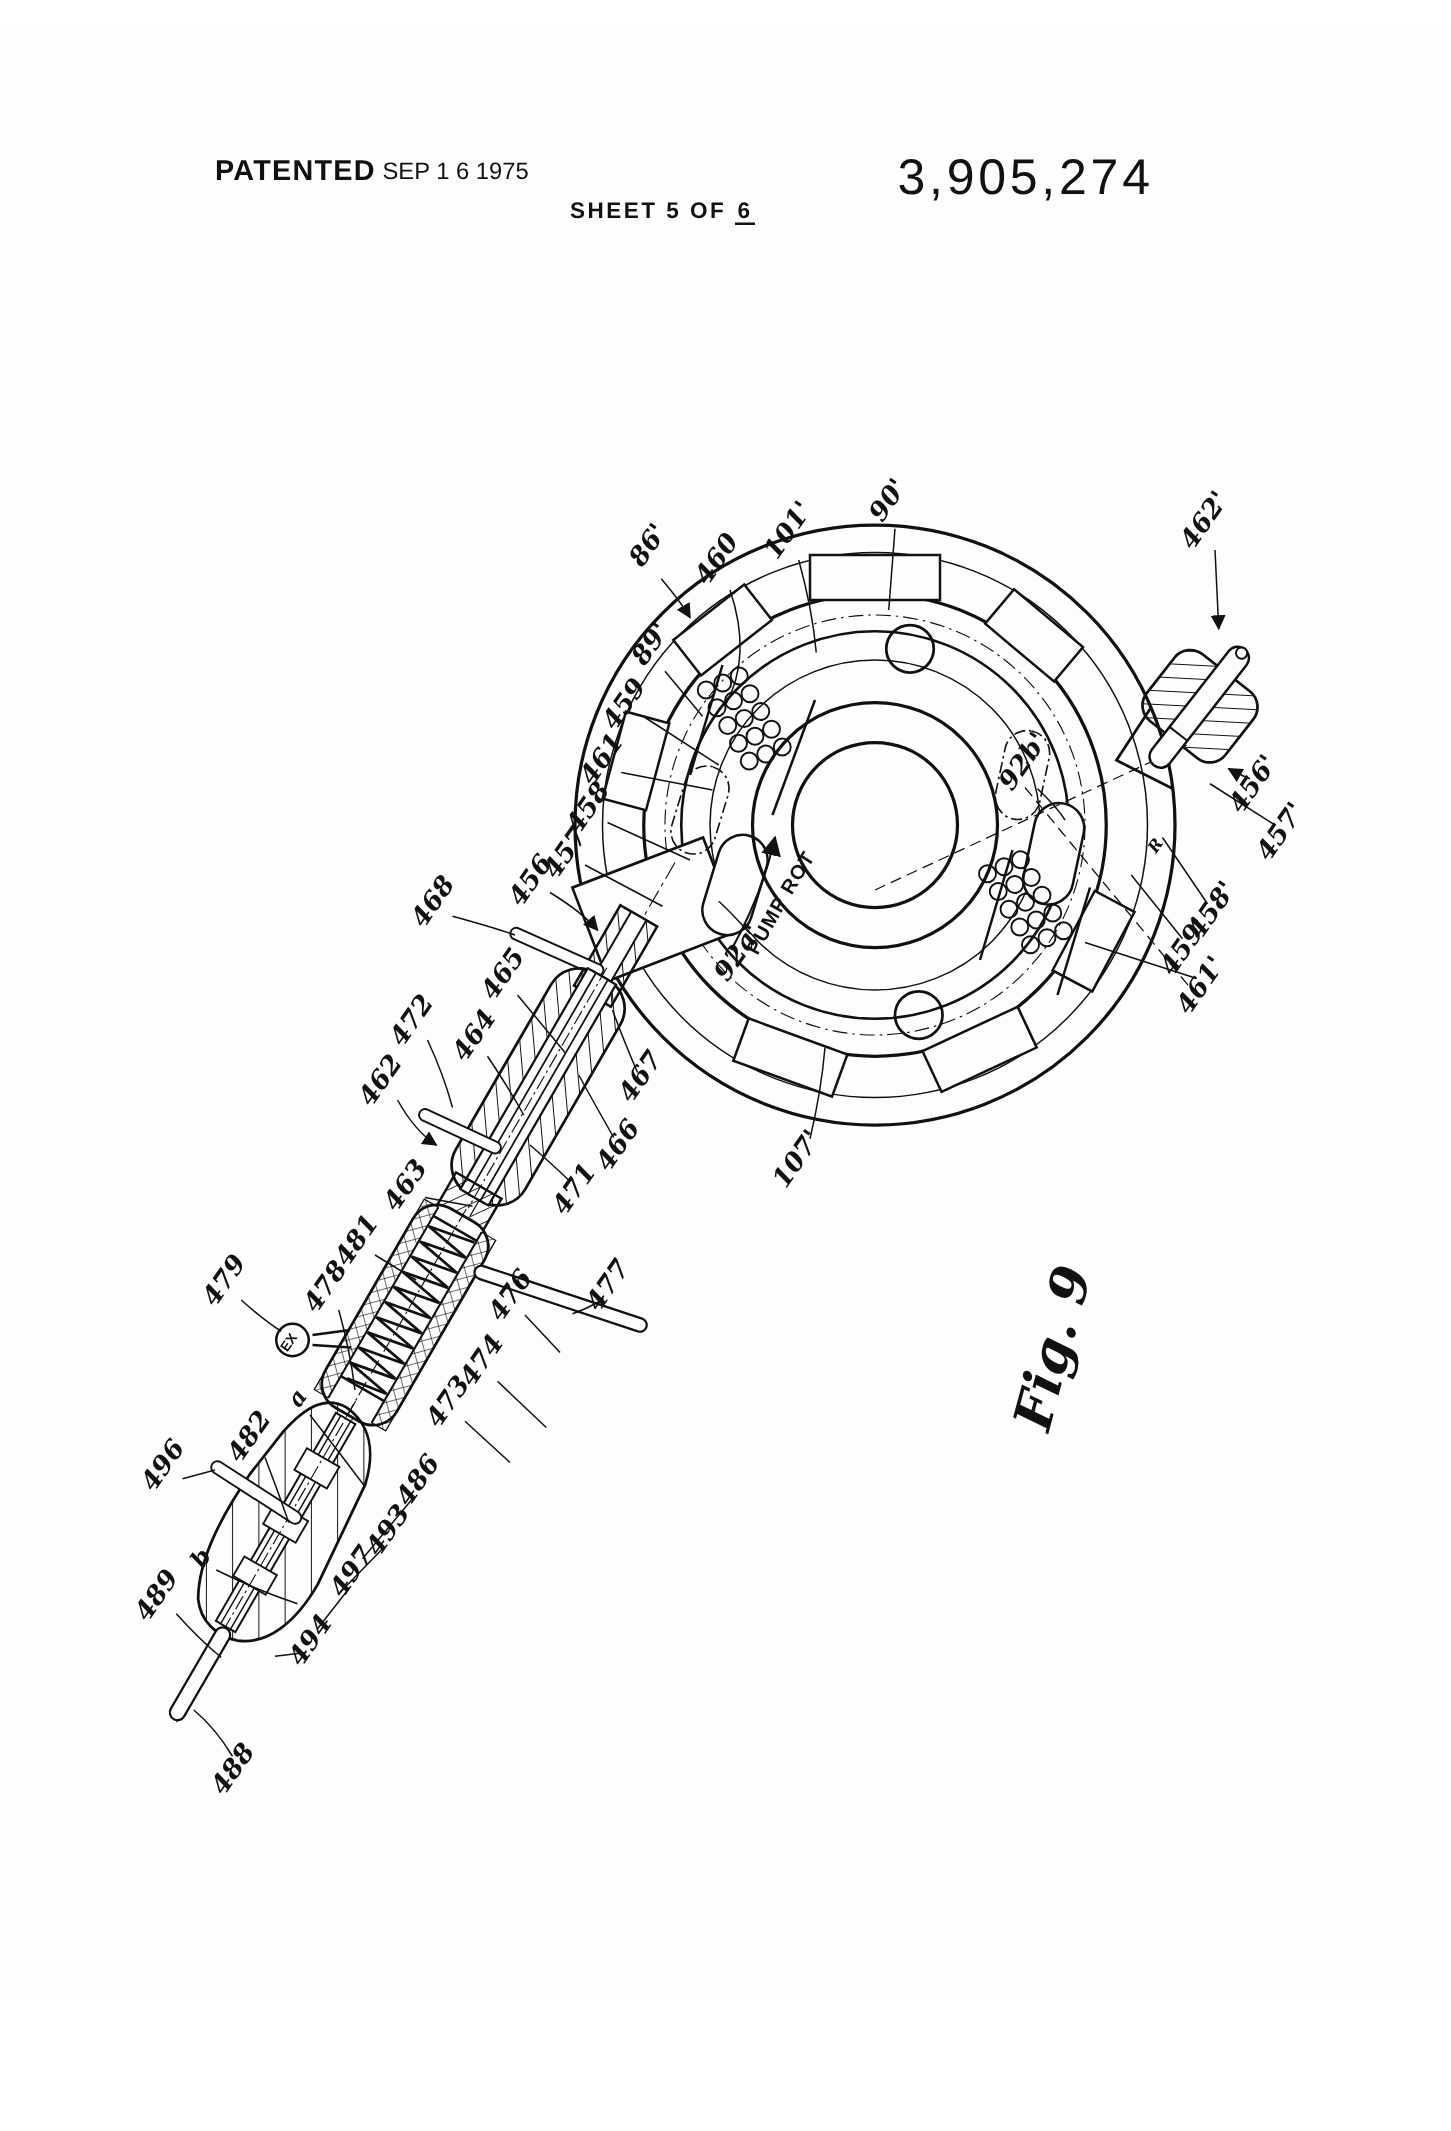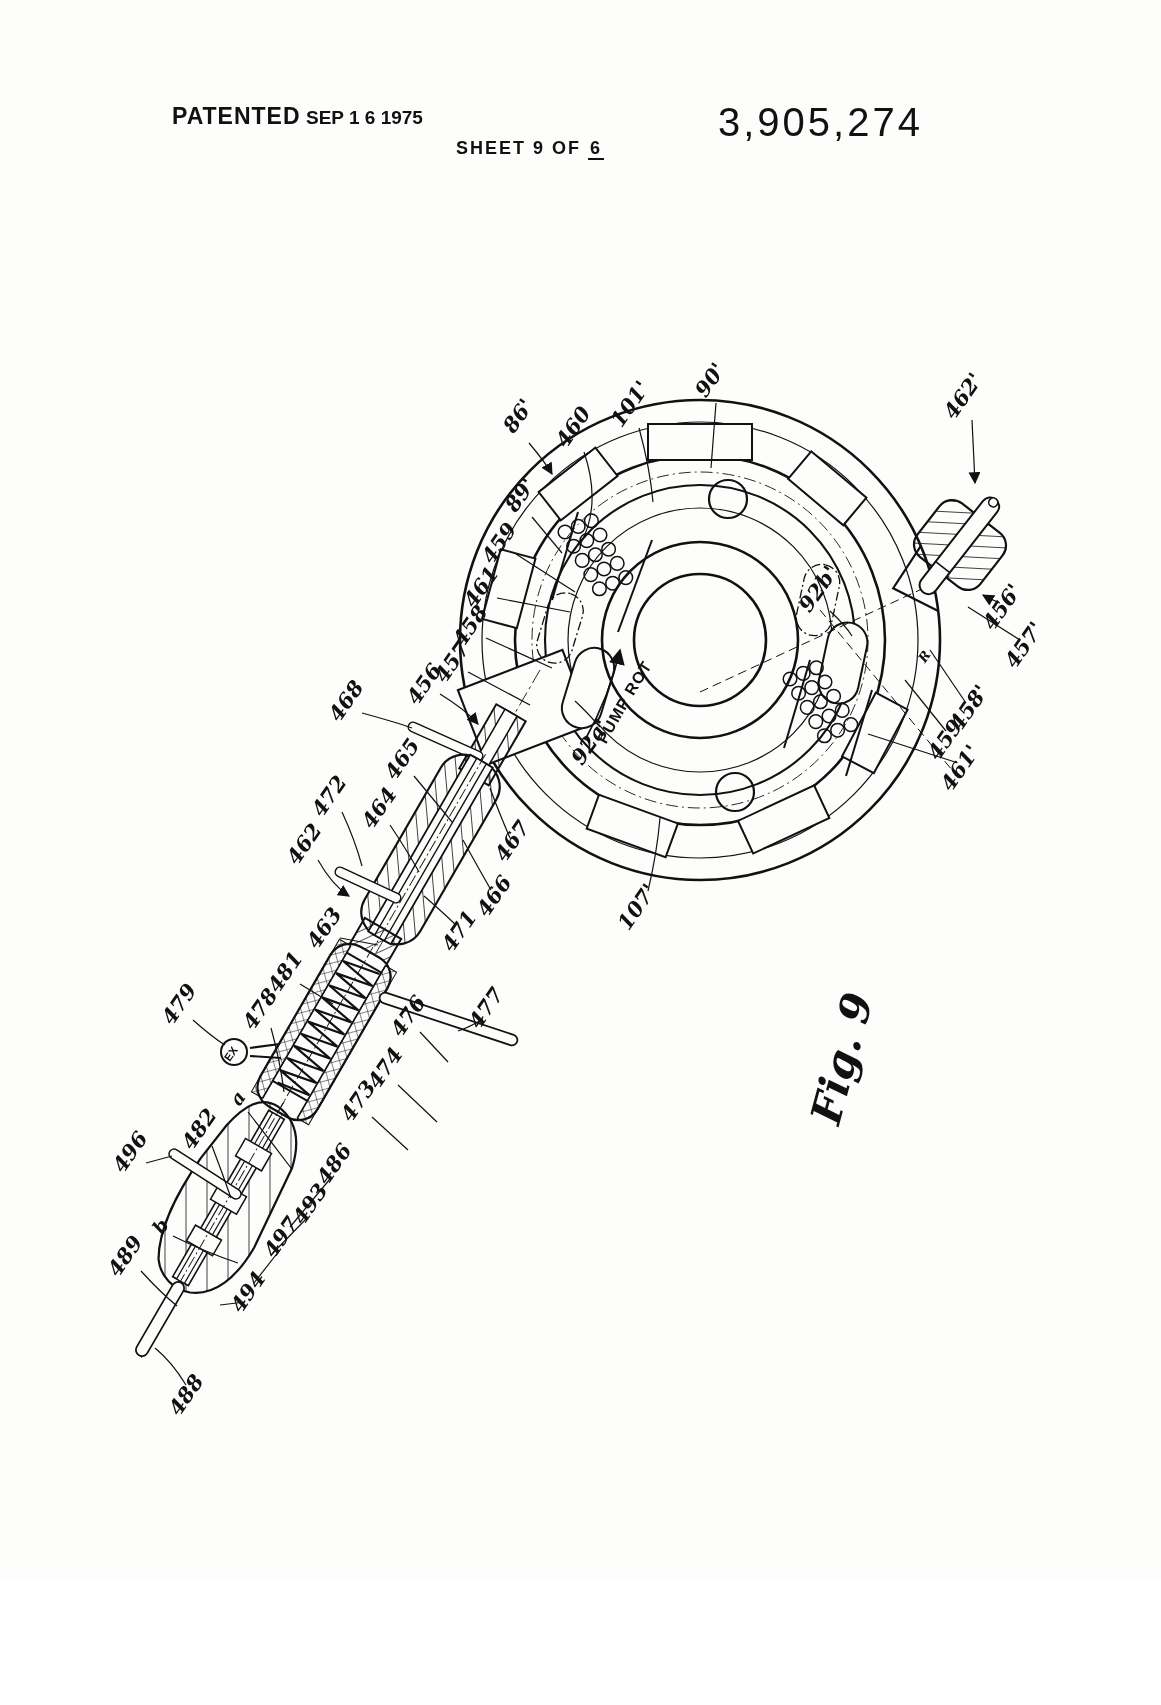--- a/index.html
+++ b/index.html
@@ -1,20 +1,20 @@
 <!DOCTYPE html>
 <html><head>
 <meta charset="utf-8">
 <style>
   html,body{margin:0;padding:0;background:#fff;}
   #page{position:relative;width:1161px;height:1580px;background:#fdfdfc;overflow:hidden;
-        font-family:"Liberation Sans",sans-serif;color:#1a1a1a;}
+        font-family:"Liberation Sans",sans-serif;color:#1a1a1a;margin-top:20px;}
   .hdr{position:absolute;white-space:nowrap;color:#111;}
   #patented{left:172px;top:103px;font-size:23px;font-weight:700;letter-spacing:1px;}
-  #patdate{left:306px;top:107px;font-size:19px;font-weight:700;letter-spacing:0px;}
+  #patdate{left:306px;top:107px;font-size:19px;font-weight:400;letter-spacing:0px;}
   #patnum{left:718px;top:100px;font-size:40px;font-weight:500;letter-spacing:3px;font-family:"Liberation Sans",sans-serif;}
   #sheet{left:456px;top:138px;font-size:18px;font-weight:700;letter-spacing:2px;}
   #sheet .u{border-bottom:2px solid #111;padding:0 2px;}
   svg{position:absolute;left:0;top:0;}
   .ref{font-family:"DejaVu Serif",serif;font-style:italic;font-weight:700;font-size:21px;fill:#111;text-anchor:middle;}
   .reflet{font-family:"DejaVu Serif",serif;font-style:italic;font-weight:700;font-size:19px;fill:#111;text-anchor:middle;}
   .small{font-size:13px;}
   .ex{font-family:"Liberation Sans",sans-serif;font-weight:700;font-size:11px;fill:#111;text-anchor:middle;}
   .fig{font-family:"DejaVu Serif",serif;font-style:italic;font-weight:700;font-size:42px;fill:#111;text-anchor:middle;}
   .prot{font-family:"Liberation Sans",sans-serif;font-weight:700;font-size:16px;fill:#111;letter-spacing:1px;}
@@ -23,21 +23,21 @@
 </style>
 </head>
 <body>
 
 <div id="page">
 
   <div class="hdr" id="patented">PATENTED</div>
   <div class="hdr" id="patdate">SEP 1 6 1975</div>
   <div class="hdr" id="patnum">3,905,274</div>
   <div class="hdr" id="sheet">
-    <span>SHEET 9 OF</span>
+    <span>SHEET 5 OF</span>
     <span class="u">6</span>
   </div>
 
   <svg width="1161" height="1705" viewBox="0 0 1161 1705">
     <defs>
       <marker id="arr" viewBox="0 0 10 10" refX="9" refY="5" markerWidth="10" markerHeight="10" orient="auto-start-reverse">
         <path d="M0 0 L10 5 L0 10 z" fill="#111"></path>
       </marker>
       <pattern id="hA" width="11" height="11" patternUnits="userSpaceOnUse" patternTransform="rotate(55)">
         <line x1="0" y1="0" x2="0" y2="11" stroke="#111" stroke-width="1.6"></line>

